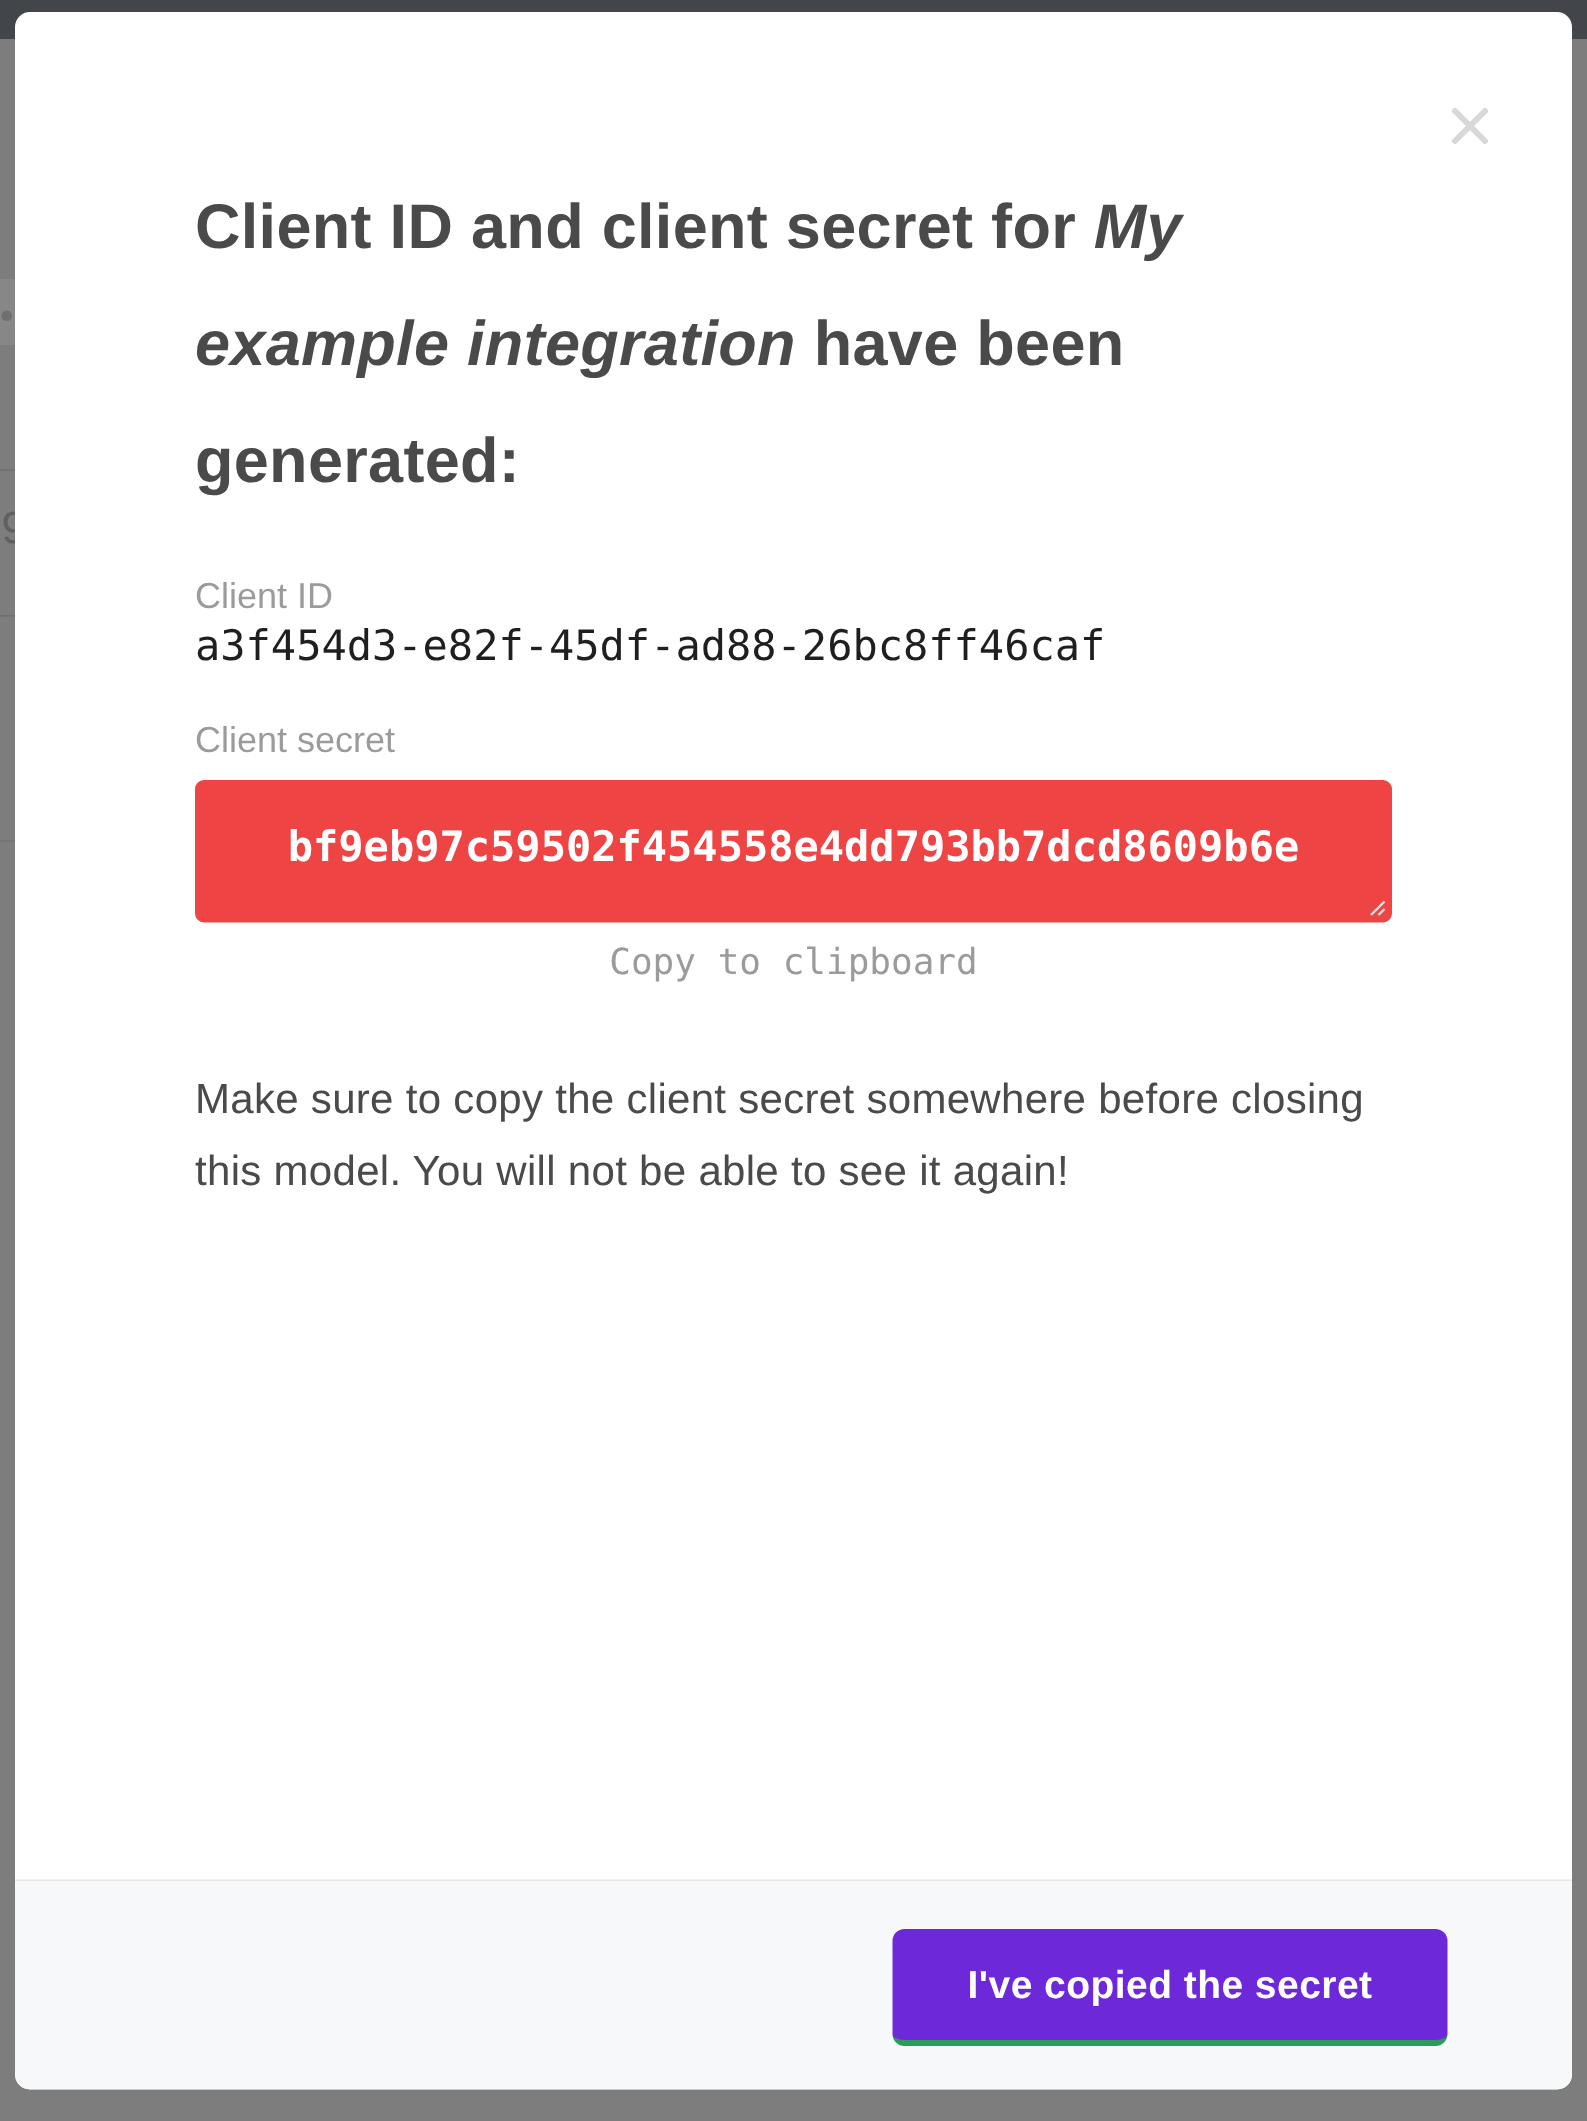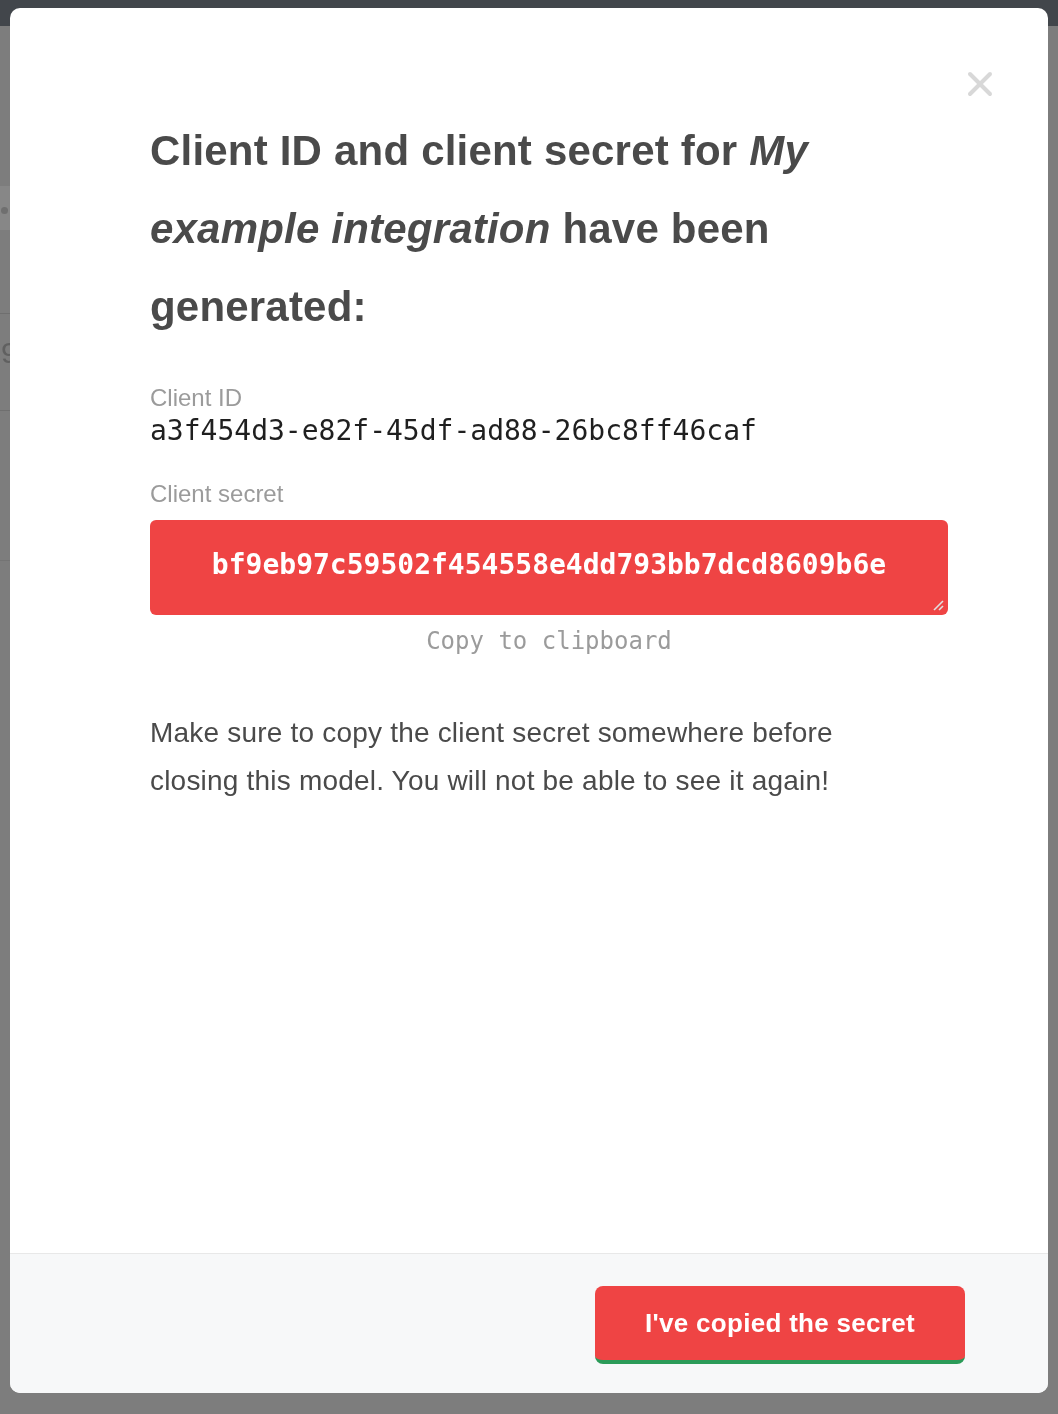--- a/index.html
+++ b/index.html
@@ -25,21 +25,20 @@
     font-size: 30px; color: #606060; font-family: "Liberation Sans", sans-serif;
   }
 
   
   .modal {
     position: absolute; left: 10px; top: 8px;
     width: 1038px; height: 1385px;
     background: #ffffff;
     border-radius: 10px;
     overflow: hidden;
-    padding-left: 20px;
   }
   .close-btn {
     position: absolute; top: 52px; right: 44px;
     width: 48px; height: 48px;
     background: none; border: none; cursor: pointer;
     display: flex; align-items: center; justify-content: center;
   }
   .content { padding: 0 120px; }
 
   .title {
@@ -151,15 +150,15 @@
         <line x1="8" y1="12" x2="12" y2="8" stroke="#e0e0e0" stroke-width="1.6"></line>
       </svg>
     </div>
 
     <button class="copy-link">Copy to clipboard</button>
 
     <p class="warning warning-1">Make sure to copy the client secret somewhere before closing this model. You will not be able to see it again!</p>
   </div>
 
   <div class="modal-footer">
-    <button class="confirm-btn" style="background-color: #ef4444; border-bottom-color: rgb(43, 155, 89);">I've copied the secret</button>
+    <button class="confirm-btn" style="background-color: #6d28d9; border-bottom-color: rgb(43, 155, 89);">I've copied the secret</button>
   </div>
 </div>
 
 </body></html>

